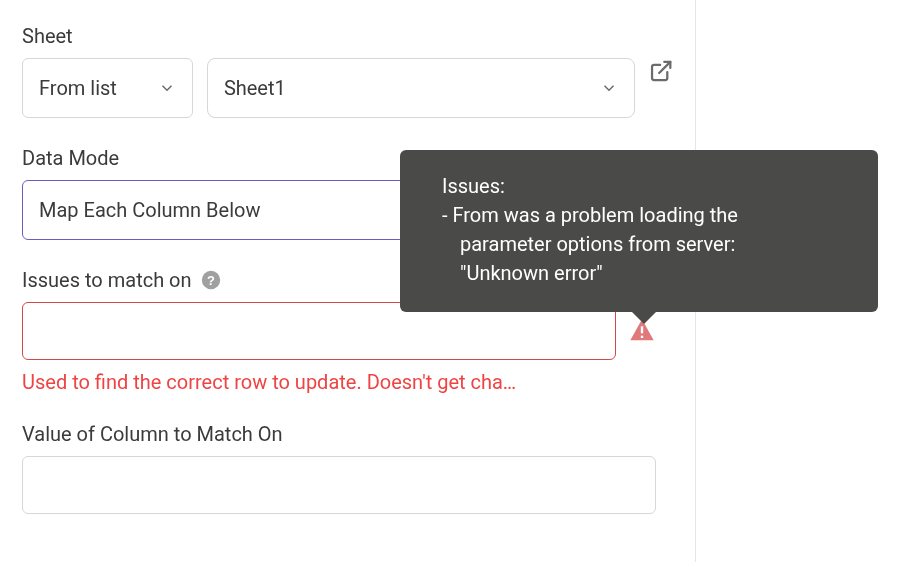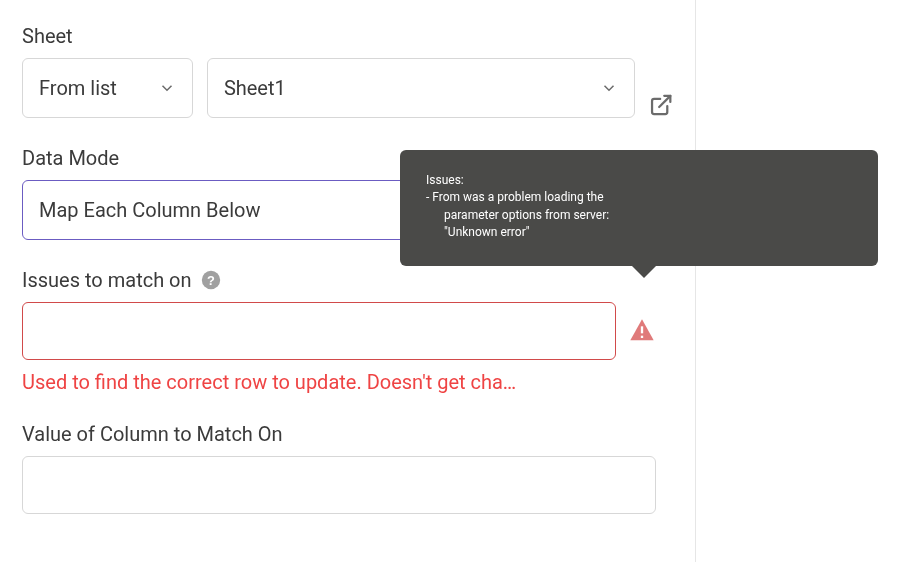--- a/index.html
+++ b/index.html
@@ -30,38 +30,38 @@
   .field-label {
     font-size: 20px;
     color: #3b3b3b;
     margin-bottom: 10px;
     display: flex;
     align-items: center;
     gap: 8px;
   }
   .sheet-row {
     display: flex;
-    align-items: flex-end;
+    align-items: flex-start;
     gap: 14px;
   }
   .select-box {
     height: 60px;
     border: 1px solid #d7d7d7;
     border-radius: 6px;
     display: flex;
     align-items: center;
     justify-content: space-between;
     padding: 0 16px;
     font-size: 20px;
     color: #3b3b3b;
     background: #fff;
     cursor: pointer;
   }
   .select-box.source { width: 180px; }
-  .select-box.sheet { width: 454px; }
+  .select-box.sheet { width: 454px; border-radius: 8px; }
   .select-box.data-mode {
     width: 634px;
     border: 1px solid #6b5cc2;
   }
   .chevron-down {
     width: 18px;
     height: 18px;
     flex-shrink: 0;
   }
   .external-link {
@@ -110,22 +110,22 @@
     text-overflow: ellipsis;
   }
   .tooltip {
     position: absolute;
     top: 150px;
     left: 400px;
     width: 478px;
     background: #4a4a48;
     color: #fff;
     border-radius: 6px;
-    padding: 22px 26px 24px 26px;
-    font-size: 12px;
+    padding: 22px 26px 24px 42px;
+    font-size: 20px;
     line-height: 1.45;
     z-index: 10;
   }
   .tooltip-arrow {
     position: absolute;
     bottom: -12px;
     left: 232px;
     width: 0;
     height: 0;
     border-left: 12px solid transparent;

